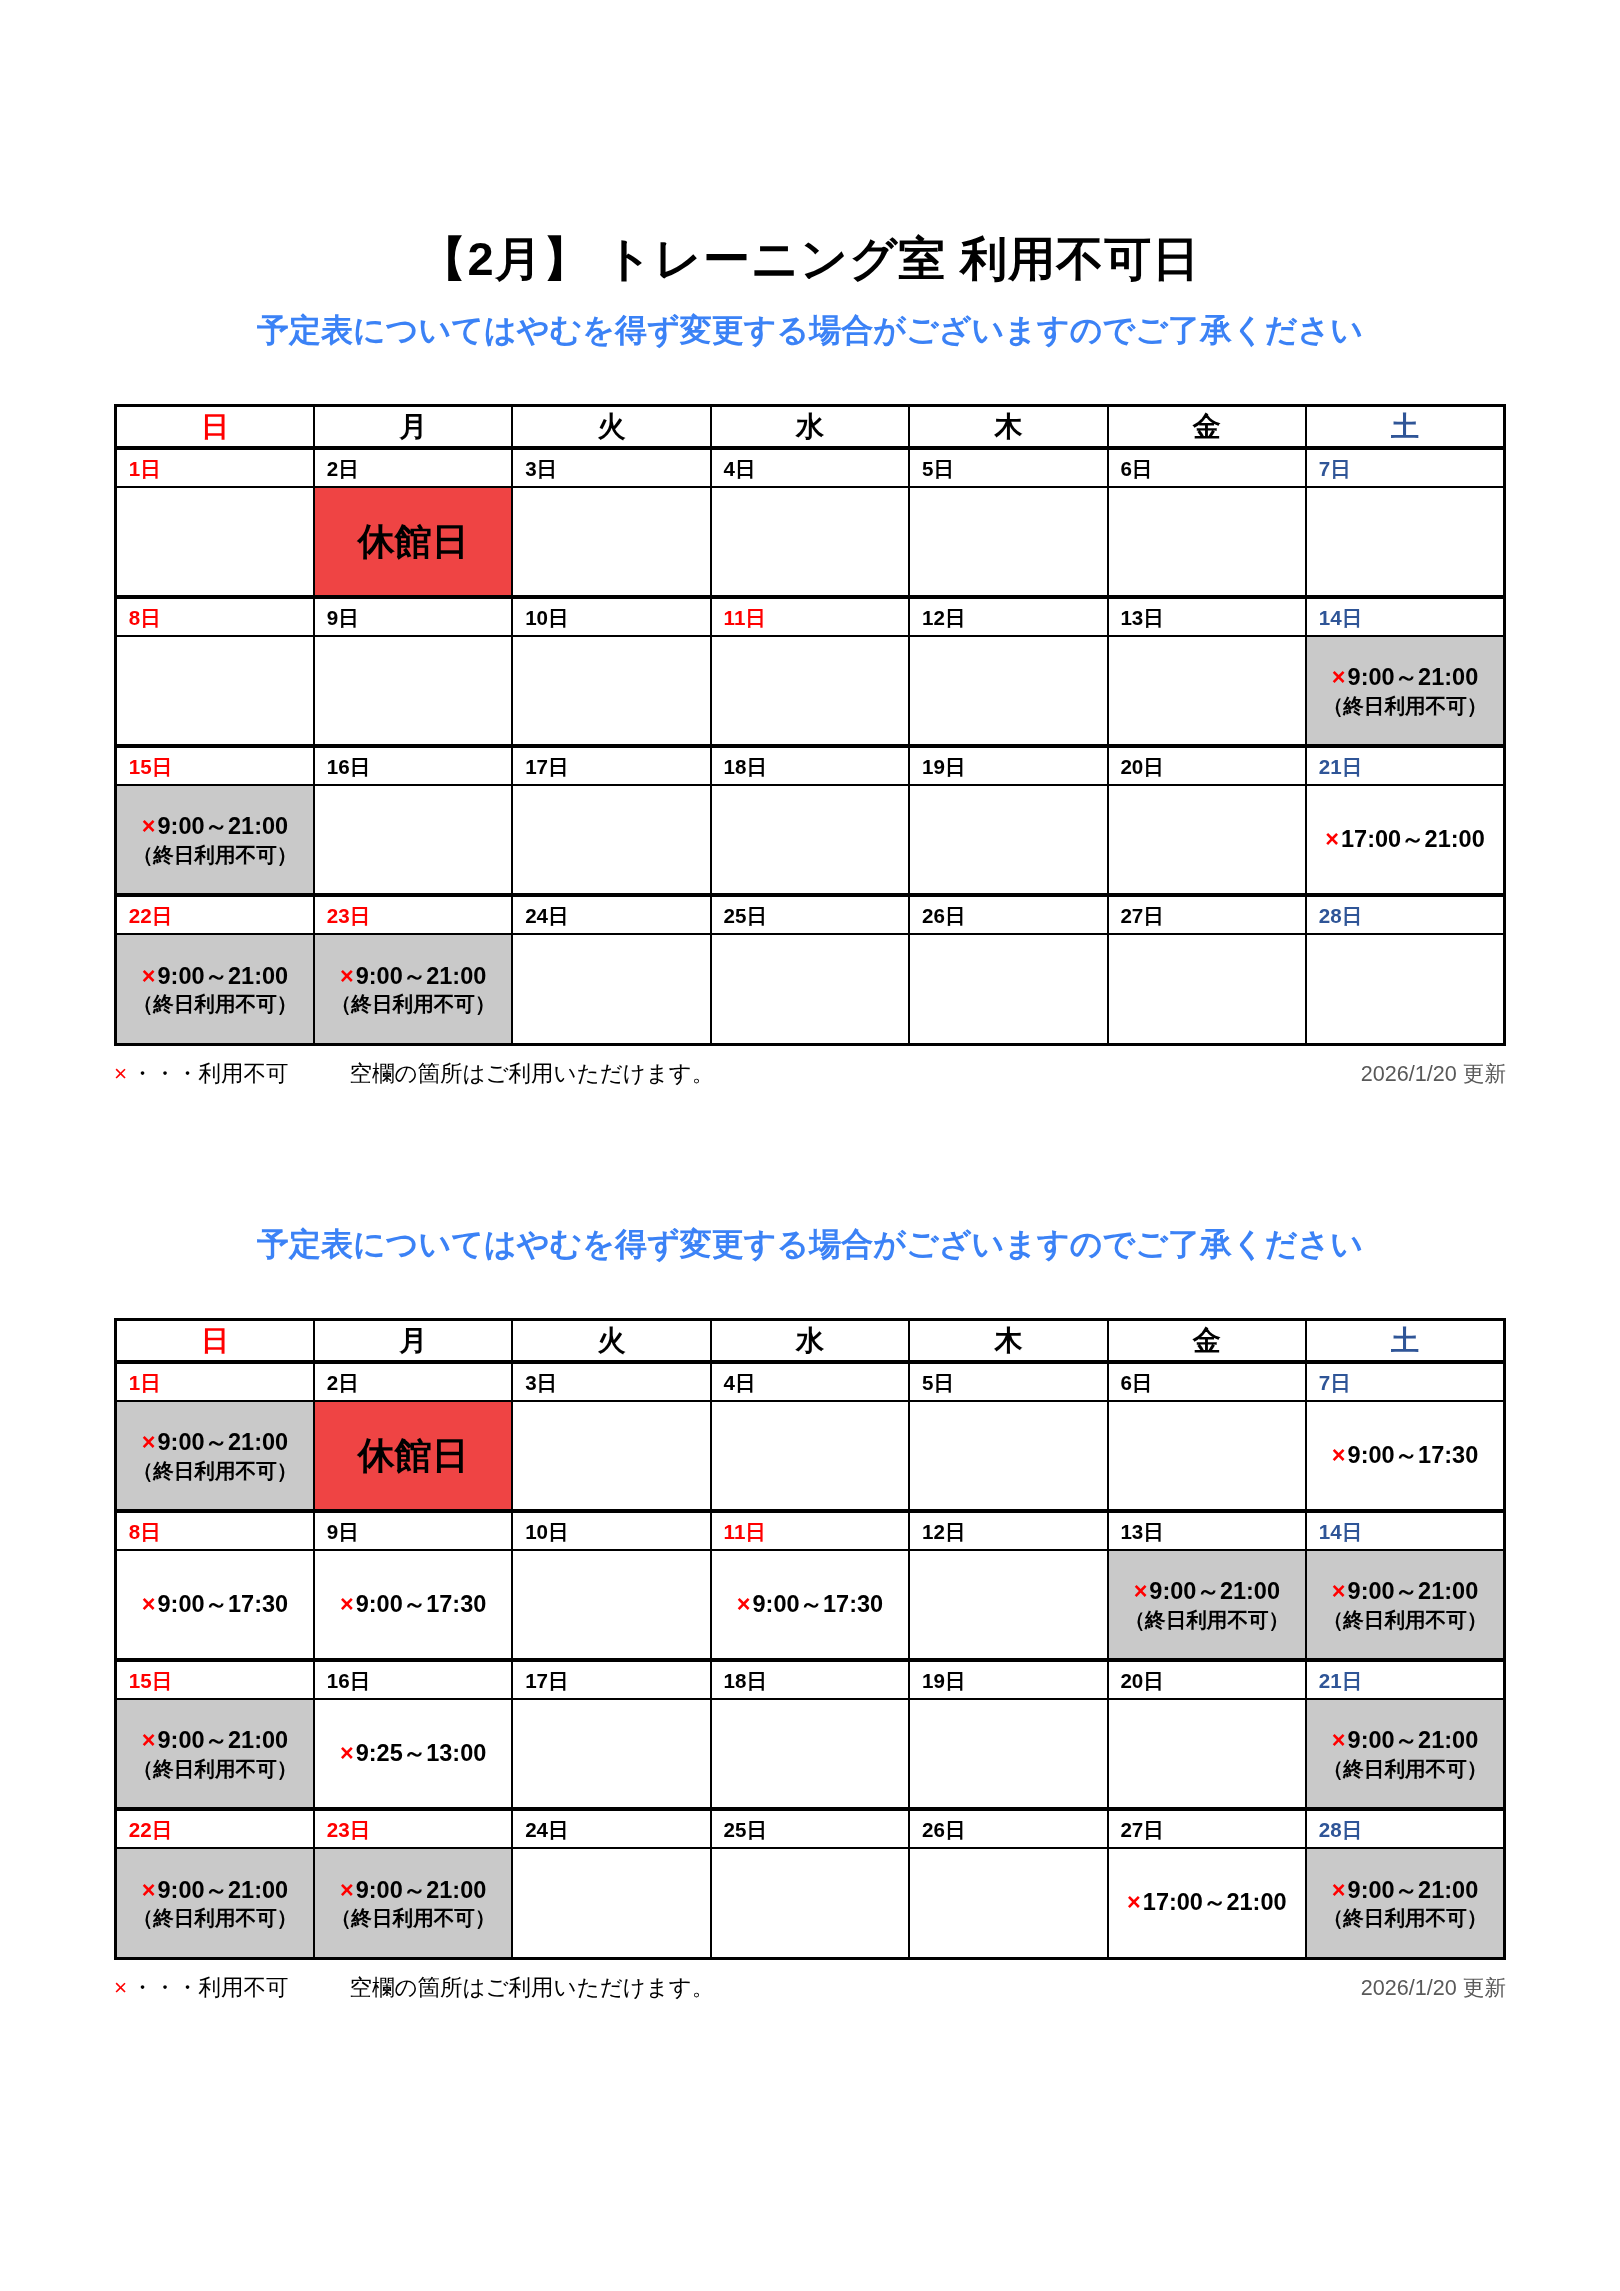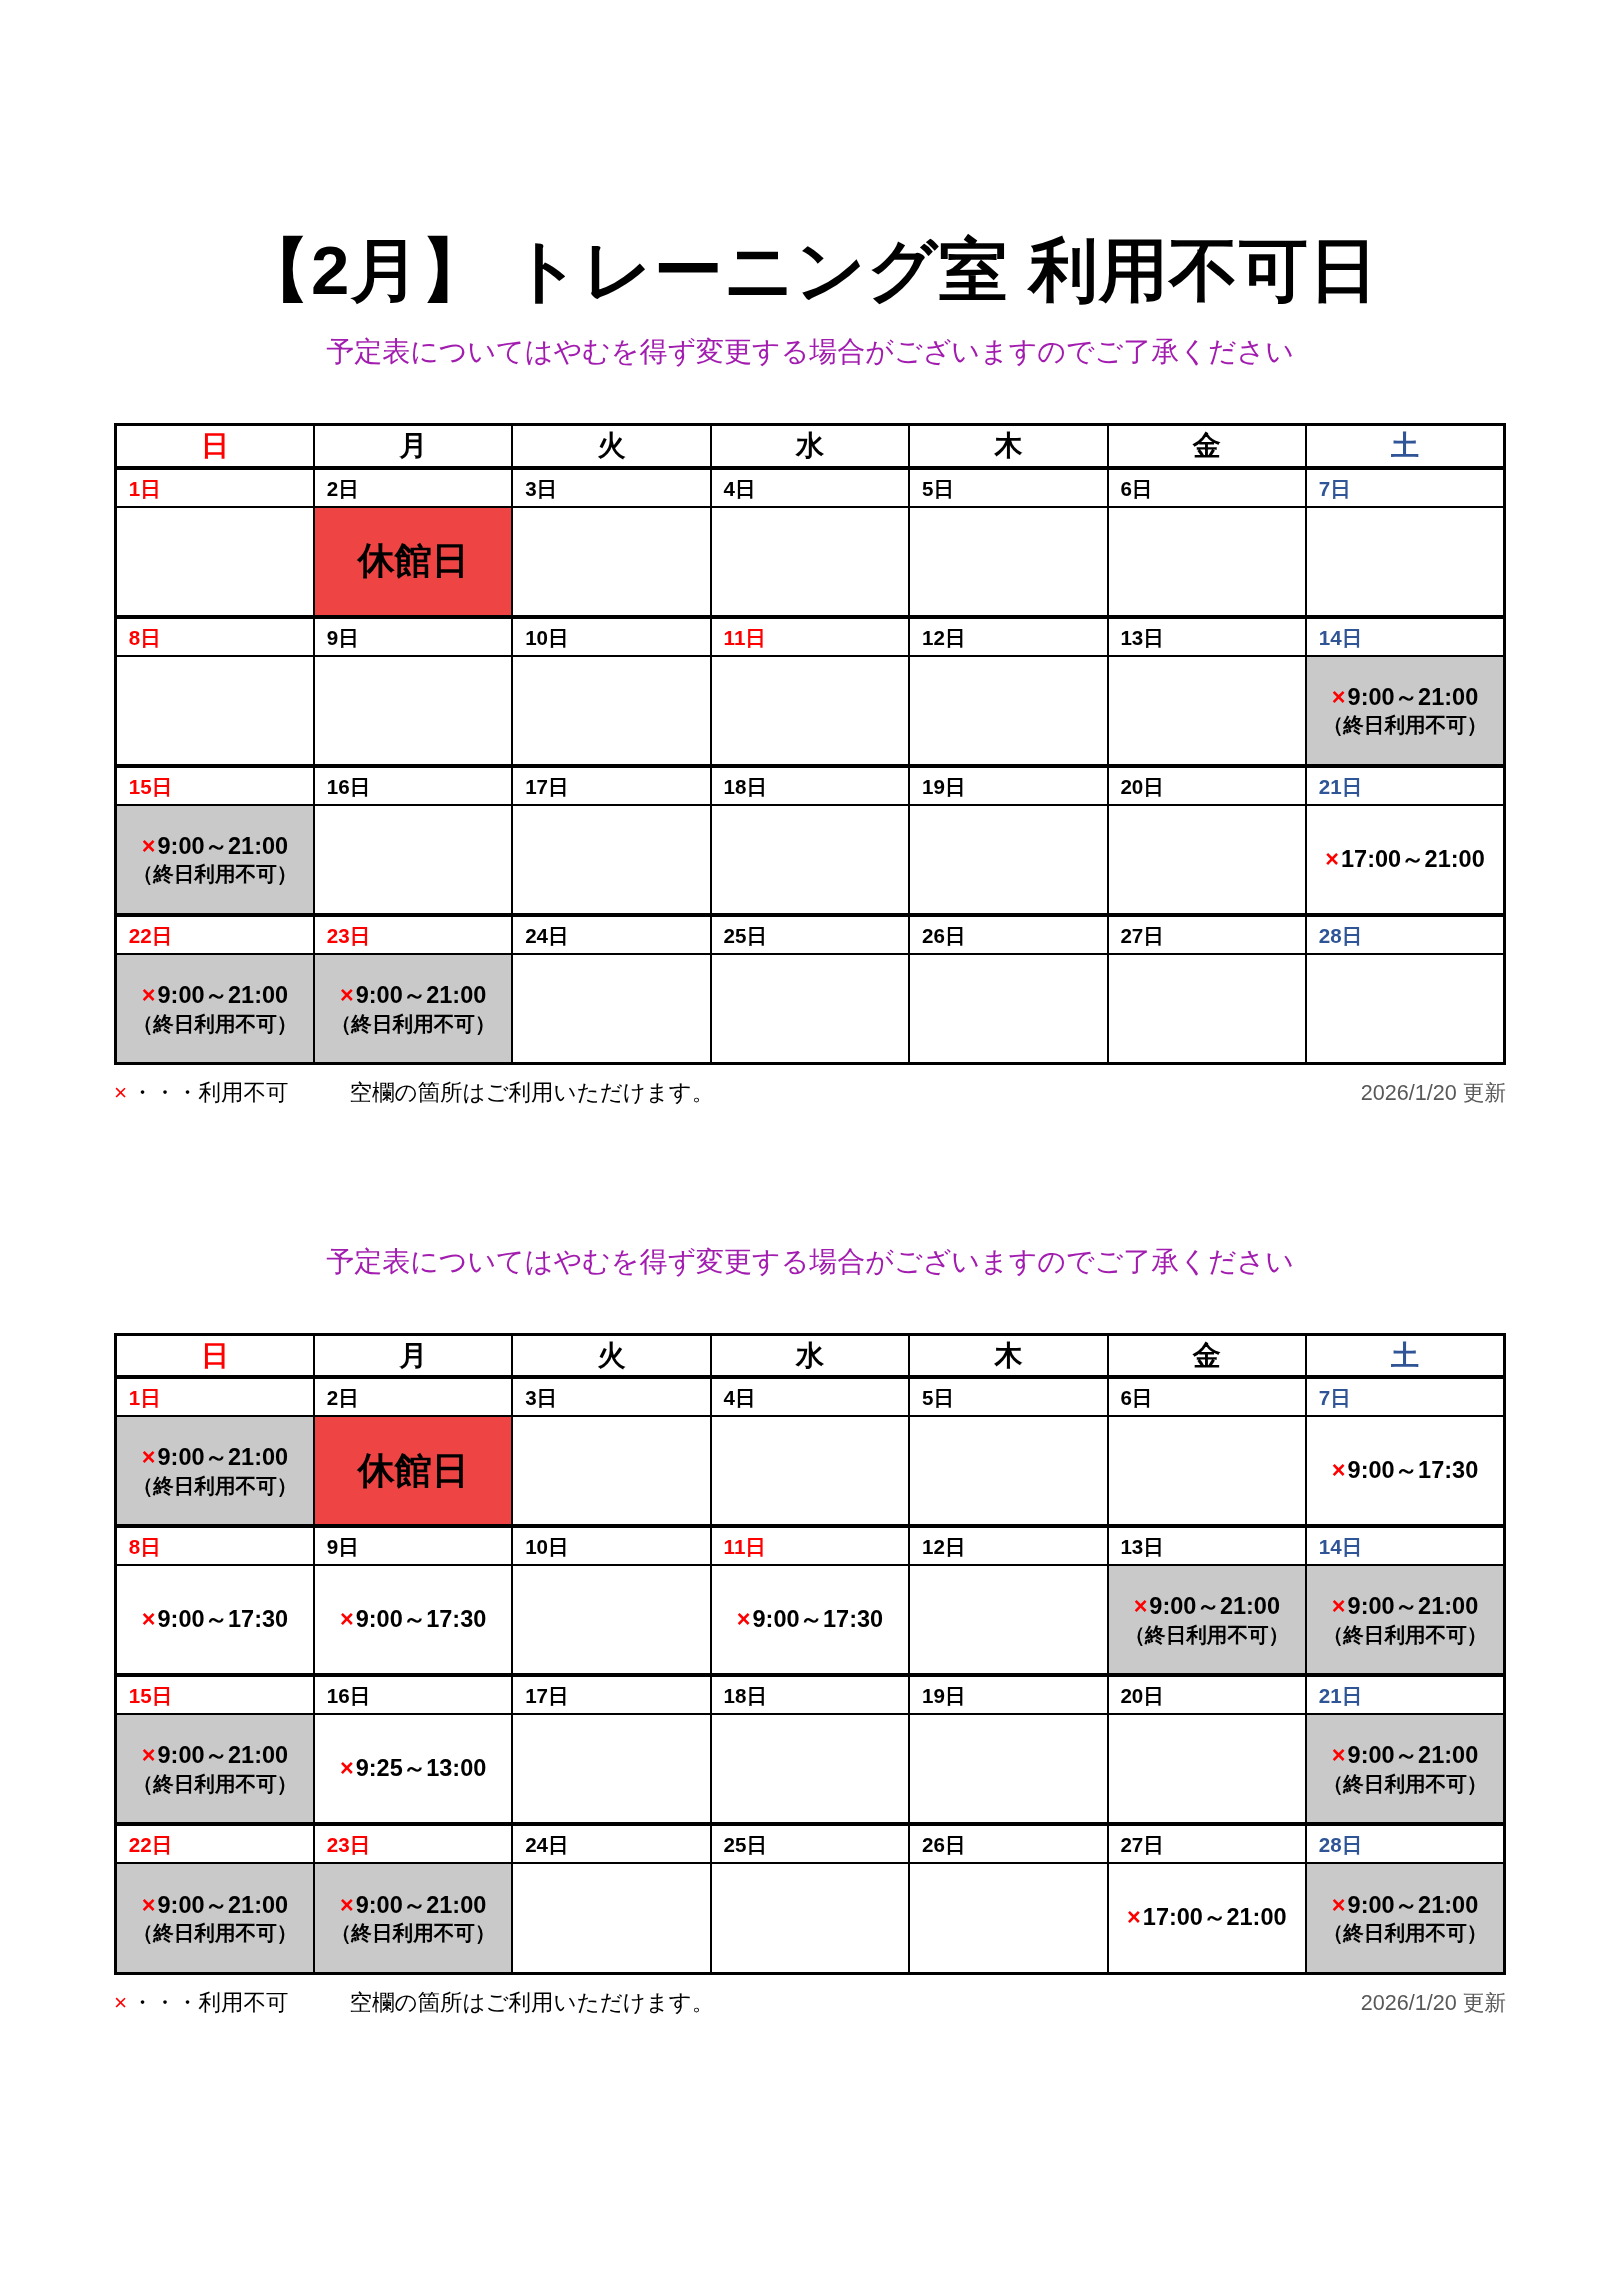--- a/index.html
+++ b/index.html
@@ -12,33 +12,33 @@
     color: #000;
     overflow: hidden;
   }
   .cal-section { width: 1620px; }
   #sec0 { padding-top: 233px; }
   #sec1 { padding-top: 110px; }
 
   .cal-title {
     margin: 0;
     text-align: center;
-    font-size: 69px;
+    font-size: 47px;
     line-height: 1.1;
     font-weight: 900;
     letter-spacing: 1px;
     color: #000;
   }
   .cal-subtitle {
     margin: 27.4px 0 0 0;
     text-align: center;
-    font-size: 28px;
+    font-size: 32px;
     line-height: 1.15;
-    font-weight: normal;
-    color: #a21caf;
+    font-weight: bold;
+    color: #3b82f6;
   }
 
   .cal-table {
     width: 1392px;
     margin: 55px auto 0 auto;
     border-collapse: collapse;
     table-layout: fixed;
     border: 3.9px solid #000;
     background: #fff;
   }

